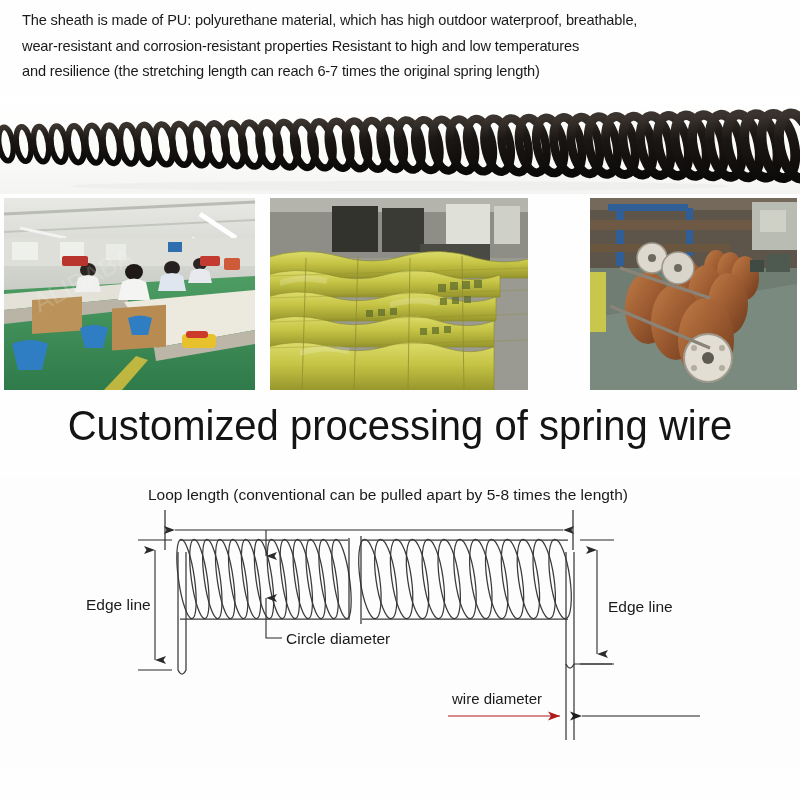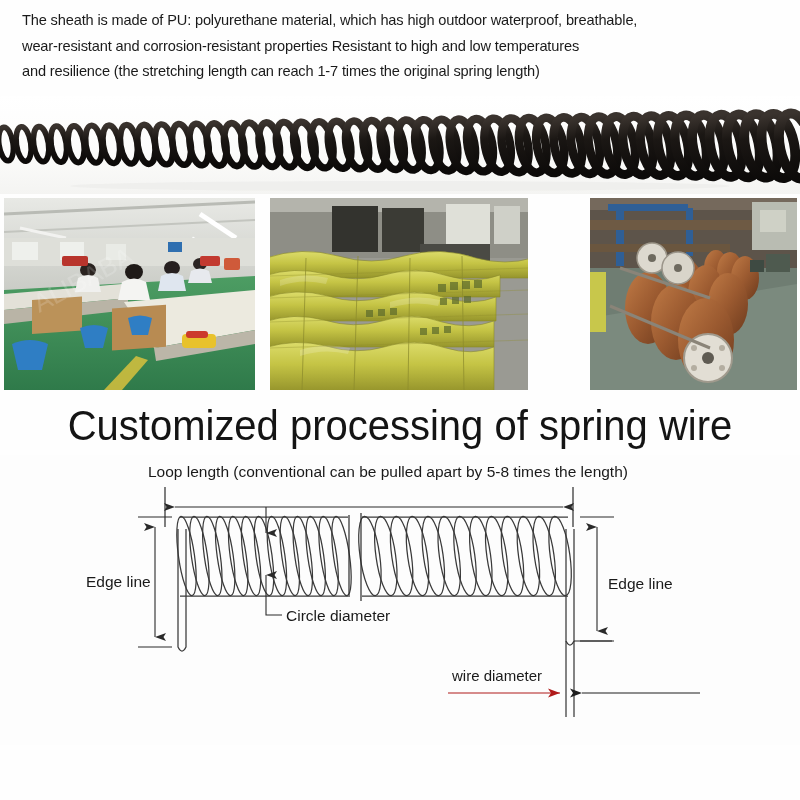--- a/index.html
+++ b/index.html
@@ -80,41 +80,41 @@
     font-weight: 400;
     color: #141414;
     font-family: "Liberation Sans Narrow", "Liberation Sans", "DejaVu Sans", sans-serif;
     transform: scaleX(0.93);
   }
 
   
   .diagram {
     position: absolute;
     left: 0;
-    top: 455px;
+    top: 478px;
     width: 800px;
     height: 290px;
     background: #84cc16;
   }
   .diagram svg { display: block; width: 800px; height: 290px; }
 
   .dim-text {
     font-family: "Liberation Sans", "DejaVu Sans", sans-serif;
     fill: #1a1a1a;
   }
 </style>
 </head>
 <body>
 
 <div class="page">
 
   <div class="desc">
     <p>The sheath is made of PU: polyurethane material, which has high outdoor waterproof, breathable,</p>
     <p>wear-resistant and corrosion-resistant properties Resistant to high and low temperatures</p>
-    <p>and resilience (the stretching length can reach 1-7 times the original spring length)</p>
+    <p>and resilience (the stretching length can reach 6-7 times the original spring length)</p>
   </div>
 
   <div class="spiral-strip">
     <svg class="spiral-svg" viewBox="0 0 800 98" xmlns="http://www.w3.org/2000/svg">
       <defs>
         <linearGradient id="bgGrad" x1="0" y1="0" x2="0" y2="1">
           <stop offset="0%" stop-color="#ffffff"></stop>
           <stop offset="55%" stop-color="#fcfcfb"></stop>
           <stop offset="100%" stop-color="#f4f4f2"></stop>
         </linearGradient>

